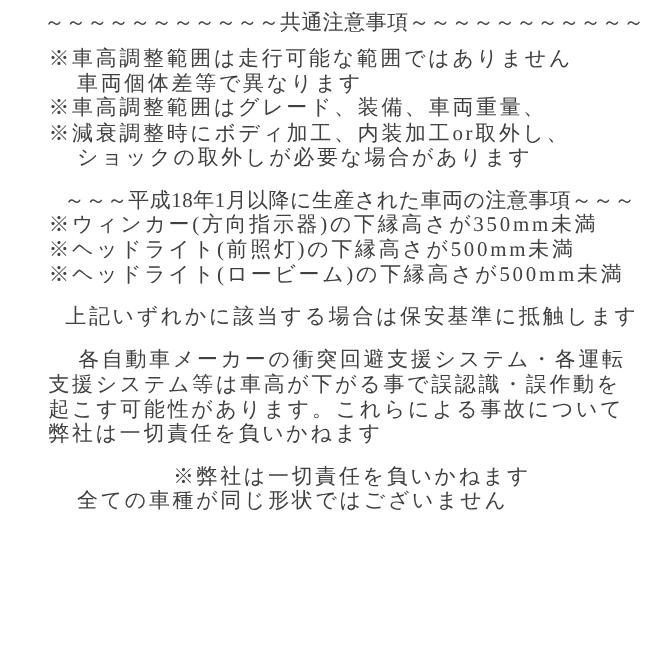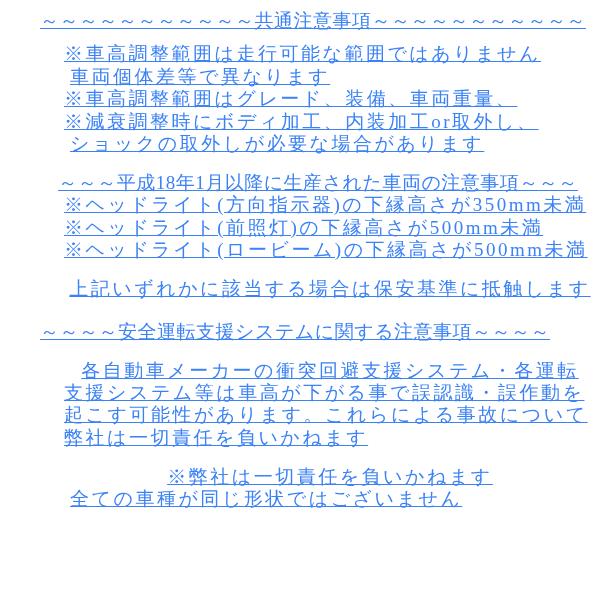--- a/index.html
+++ b/index.html
@@ -26,51 +26,50 @@
   .line {
     line-height: 22.4px;
     height: 22.4px;
     white-space: pre;
     overflow: visible;
   }
   .header {
     letter-spacing: 0.5px;
   }
   .body-line {
-    margin-left: 24px;
+    margin-left: 4px;
   }
   .indent {
     margin-left: 30px;
   }
   .gap-sm { margin-top: 11px; }
   .gap    { margin-top: 16.5px; text-align: center; }
   .gap-lg { margin-top: 20.5px; }
 </style>
 </head>
 <body style="background: rgb(255, 255, 255);">
 
-<div class="doc" style="color: #3b82f6; text-decoration: underline;">
+<div class="doc" style="color: #404040;">
 
   <div class="line header">～～～～～～～～～～～共通注意事項～～～～～～～～～～～</div>
 
   <div class="line body-line gap-sm">※車高調整範囲は走行可能な範囲ではありません</div>
   <div class="line indent">車両個体差等で異なります</div>
   <div class="line body-line">※車高調整範囲はグレード、装備、車両重量、</div>
   <div class="line body-line">※減衰調整時にボディ加工、内装加工or取外し、</div>
   <div class="line indent">ショックの取外しが必要な場合があります</div>
 
   <div class="line header gap">～～～平成18年1月以降に生産された車両の注意事項～～～</div>
 
-  <div class="line body-line">※ヘッドライト(方向指示器)の下縁高さが350mm未満</div>
+  <div class="line body-line">※ウィンカー(方向指示器)の下縁高さが350mm未満</div>
   <div class="line body-line">※ヘッドライト(前照灯)の下縁高さが500mm未満</div>
   <div class="line body-line">※ヘッドライト(ロービーム)の下縁高さが500mm未満</div>
 
   <div class="line body-line gap">上記いずれかに該当する場合は保安基準に抵触します</div>
 
-  <div class="line header gap-lg">～～～～安全運転支援システムに関する注意事項～～～～</div>
 
   <div class="line body-line gap">各自動車メーカーの衝突回避支援システム・各運転</div>
   <div class="line body-line">支援システム等は車高が下がる事で誤認識・誤作動を</div>
   <div class="line body-line">起こす可能性があります。これらによる事故について</div>
   <div class="line body-line">弊社は一切責任を負いかねます</div>
 
   <div class="line body-line gap">※弊社は一切責任を負いかねます</div>
   <div class="line indent">全ての車種が同じ形状ではございません</div>
 
 </div>

